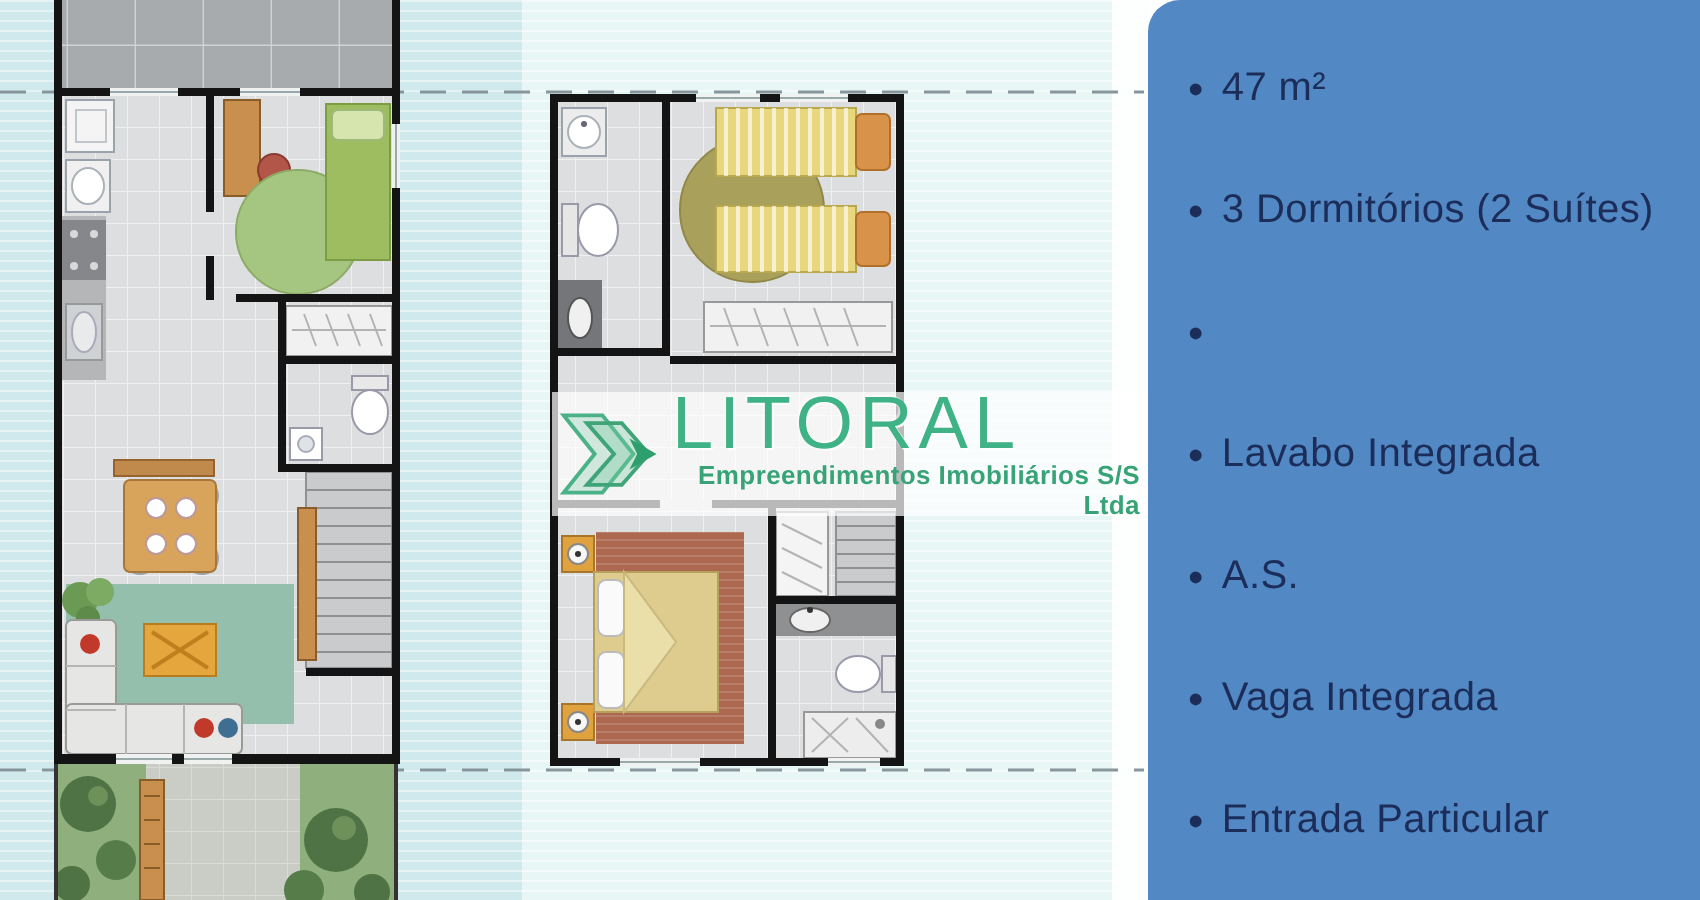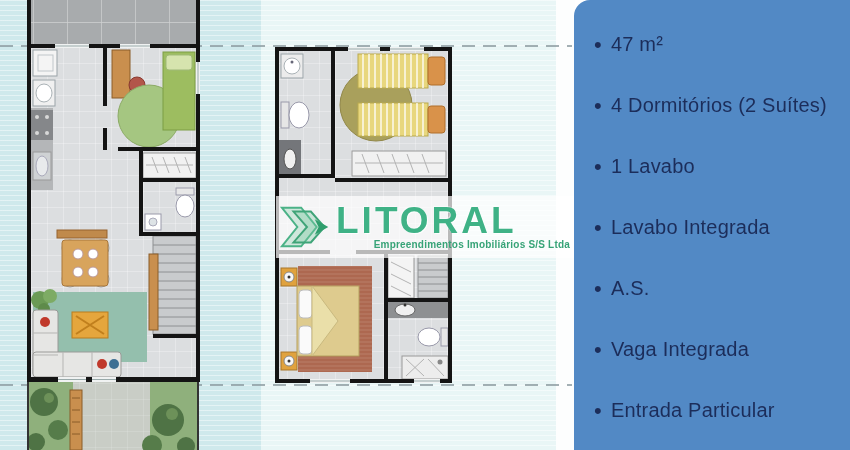--- a/index.html
+++ b/index.html
@@ -21,23 +21,23 @@
       var(--bg-column);}
   .white-strip{position:absolute;left:556px;top:0;width:19px;height:450px;background:#fdfefe;}
 
   .plan-layer{position:absolute;left:0;top:0;}
 
   
   .watermark{position:absolute;left:276px;top:196px;width:299px;height:62px;
     background:var(--band-white);display:flex;align-items:center;}
   .wm-icon{width:58px;height:58px;flex:0 0 58px;margin-left:2px;}
   .wm-text{display:flex;flex-direction:column;width:236px;}
-  .wm-brand{color:var(--brand-green);font-size:37px;font-weight:bold;line-height:34px;
+  .wm-brand{color:var(--brand-green);font-size:37px;font-weight:normal;line-height:34px;
     letter-spacing:3px;text-shadow:1px 1px 0 rgba(255,255,255,.85), -1px -1px 0 rgba(255,255,255,.5);}
-  .wm-tagline{color:var(--tagline-green);font-size:10px;font-weight:bold;margin-top:1px;
+  .wm-tagline{color:var(--tagline-green);font-size:13px;font-weight:bold;margin-top:1px;
     letter-spacing:.2px;text-align:right;padding-right:2px;}
 
   
   .panel{position:absolute;left:574px;top:0;width:276px;height:450px;
     background:var(--panel-bg);border-radius:16px 0 0 0;
     color:var(--panel-text);box-sizing:border-box;padding:14px 6px 0 20px;
     display:flex;flex-direction:column;}
   .feat{height:61px;display:flex;align-items:center;font-size:20px;letter-spacing:.2px;}
   .feat .dot{margin-right:9px;font-size:22px;line-height:20px;}
 </style>
@@ -288,25 +288,24 @@
     </div>
   </div>
 
   <div class="panel">
     <div class="feat">
       <span class="dot">•</span>
       <span>47 m²</span>
     </div>
     <div class="feat">
       <span class="dot">•</span>
-      <span>4 Dormitórios (2 Suítes)</span>
-    </div>
-    <div class="feat">
-      <span class="dot">•</span>
-      <span>1 Lavabo</span>
+      <span>3 Dormitórios (2 Suítes)</span>
+    </div>
+    <div class="feat">
+      <span class="dot">•</span>
     </div>
     <div class="feat">
       <span class="dot">•</span>
       <span>Lavabo Integrada</span>
     </div>
     <div class="feat">
       <span class="dot">•</span>
       <span>A.S.</span>
     </div>
     <div class="feat">

